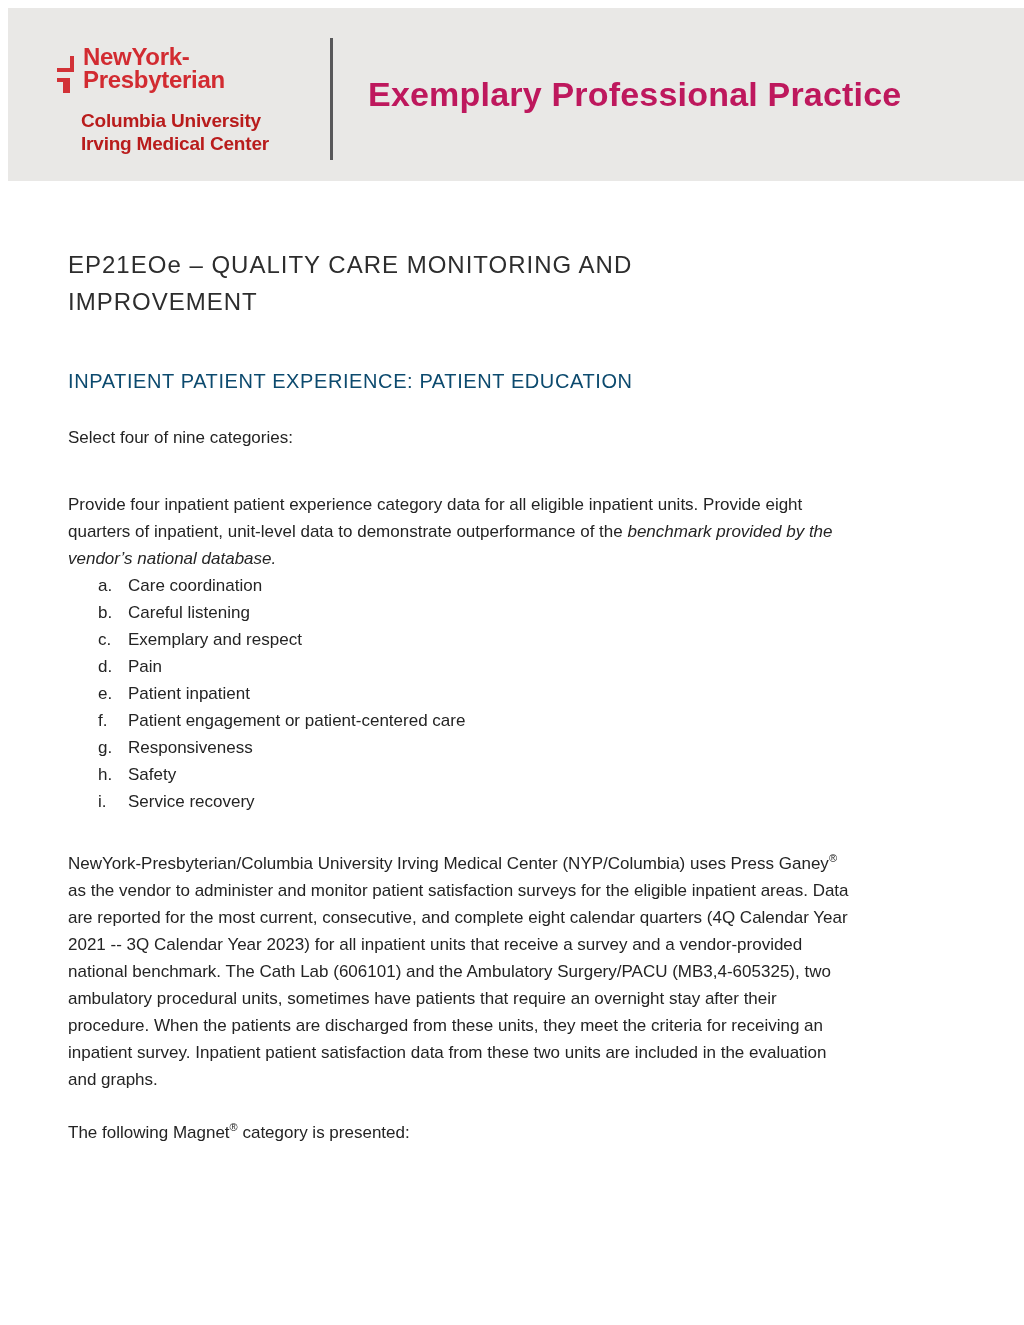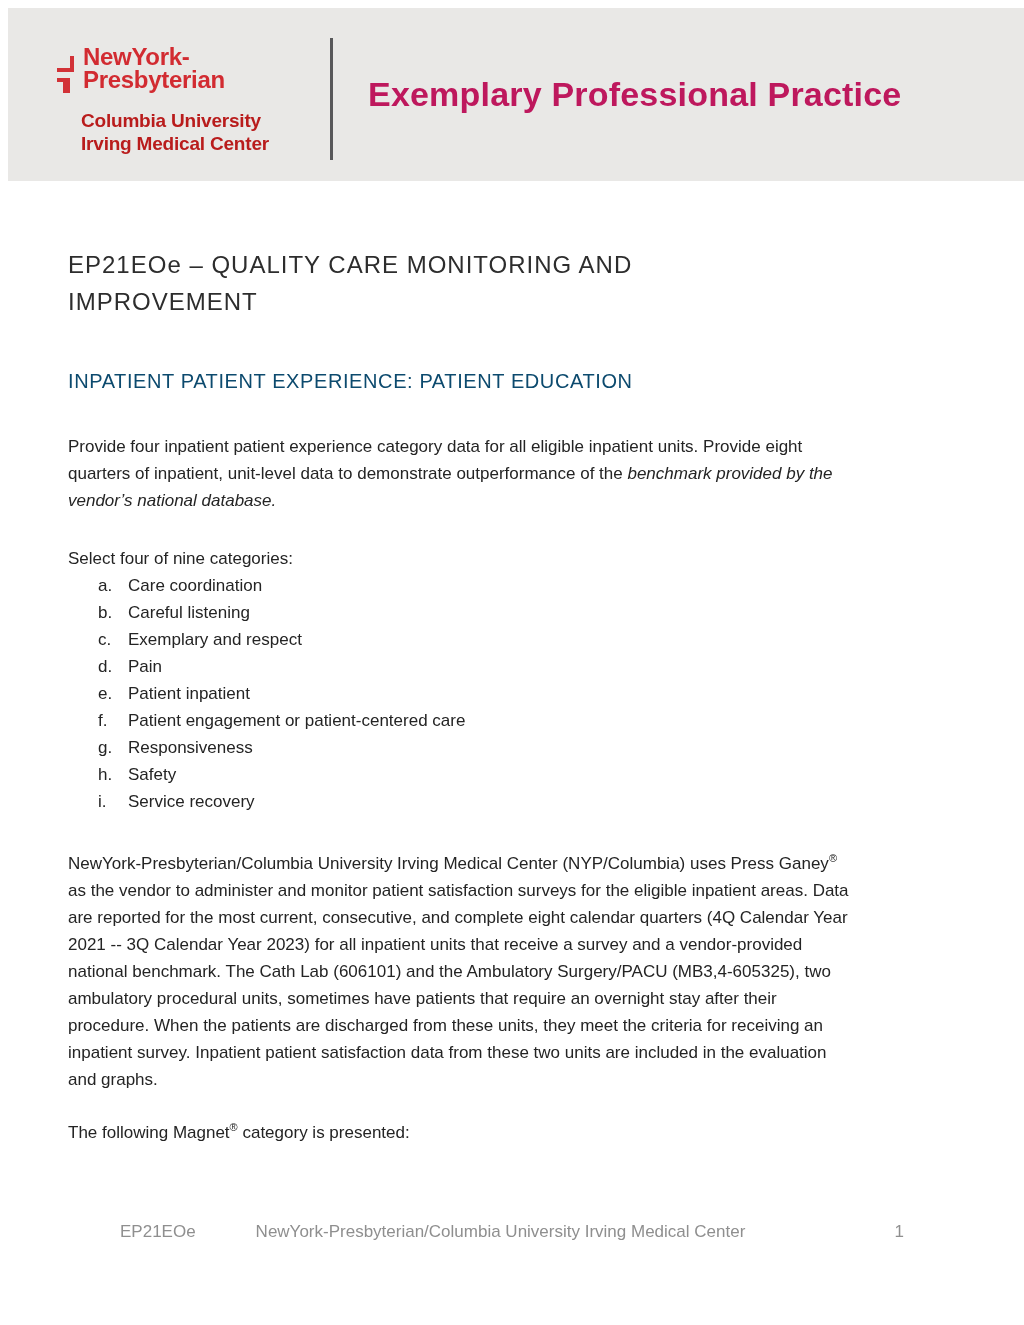--- a/index.html
+++ b/index.html
@@ -158,23 +158,23 @@
     <div class="banner-divider"></div>
     <div class="banner-title">Exemplary Professional Practice</div>
   </div>
 
   <div class="content">
 
     <div class="doc-title">EP21EOe – QUALITY CARE MONITORING AND IMPROVEMENT</div>
 
     <div class="doc-subtitle">INPATIENT PATIENT EXPERIENCE: PATIENT EDUCATION</div>
 
+    <p class="para select-line">Select four of nine categories:</p>
+
     <p class="para para-intro"><span>Provide four inpatient patient experience category data for all eligible inpatient units. Provide eight quarters of inpatient, unit-level data to demonstrate outperformance of the </span><span class="italic">benchmark provided by the vendor’s national database.</span></p>
-
-    <p class="para select-line">Select four of nine categories:</p>
 
     <div class="cat-list">
       <div class="cat-item">
         <span class="cat-marker">a.</span>
           <span>Care coordination</span>
       </div>
       <div class="cat-item">
         <span class="cat-marker">b.</span>
           <span>Careful listening</span>
       </div>
@@ -207,19 +207,14 @@
           <span>Service recovery</span>
       </div>
     </div>
 
     <p class="para para-vendor"><span>NewYork-Presbyterian/Columbia University Irving Medical Center (NYP/Columbia) uses Press Ganey</span><sup class="reg">®</sup><span> as the vendor to administer and monitor patient satisfaction surveys for the eligible inpatient areas. Data are reported for the most current, consecutive, and complete eight calendar quarters (4Q Calendar Year 2021 -- 3Q Calendar Year 2023) for all inpatient units that receive a survey and a vendor-provided national benchmark. The Cath Lab (606101) and the Ambulatory Surgery/PACU (MB3,4-605325), two ambulatory procedural units, sometimes have patients that require an overnight stay after their procedure. When the patients are discharged from these units, they meet the criteria for receiving an inpatient survey. Inpatient patient satisfaction data from these two units are included in the evaluation and graphs.</span></p>
 
     <p class="para para-magnet"><span>The following Magnet</span><sup class="reg">®</sup><span> category is presented:</span></p>
 
   </div>
 
-  <div class="footer">
-    <span>EP21EOe</span>
-    <span class="footer-center">NewYork-Presbyterian/Columbia University Irving Medical Center</span>
-    <span class="footer-page">1</span>
-  </div>
 
 </div>
 
 </body></html>

